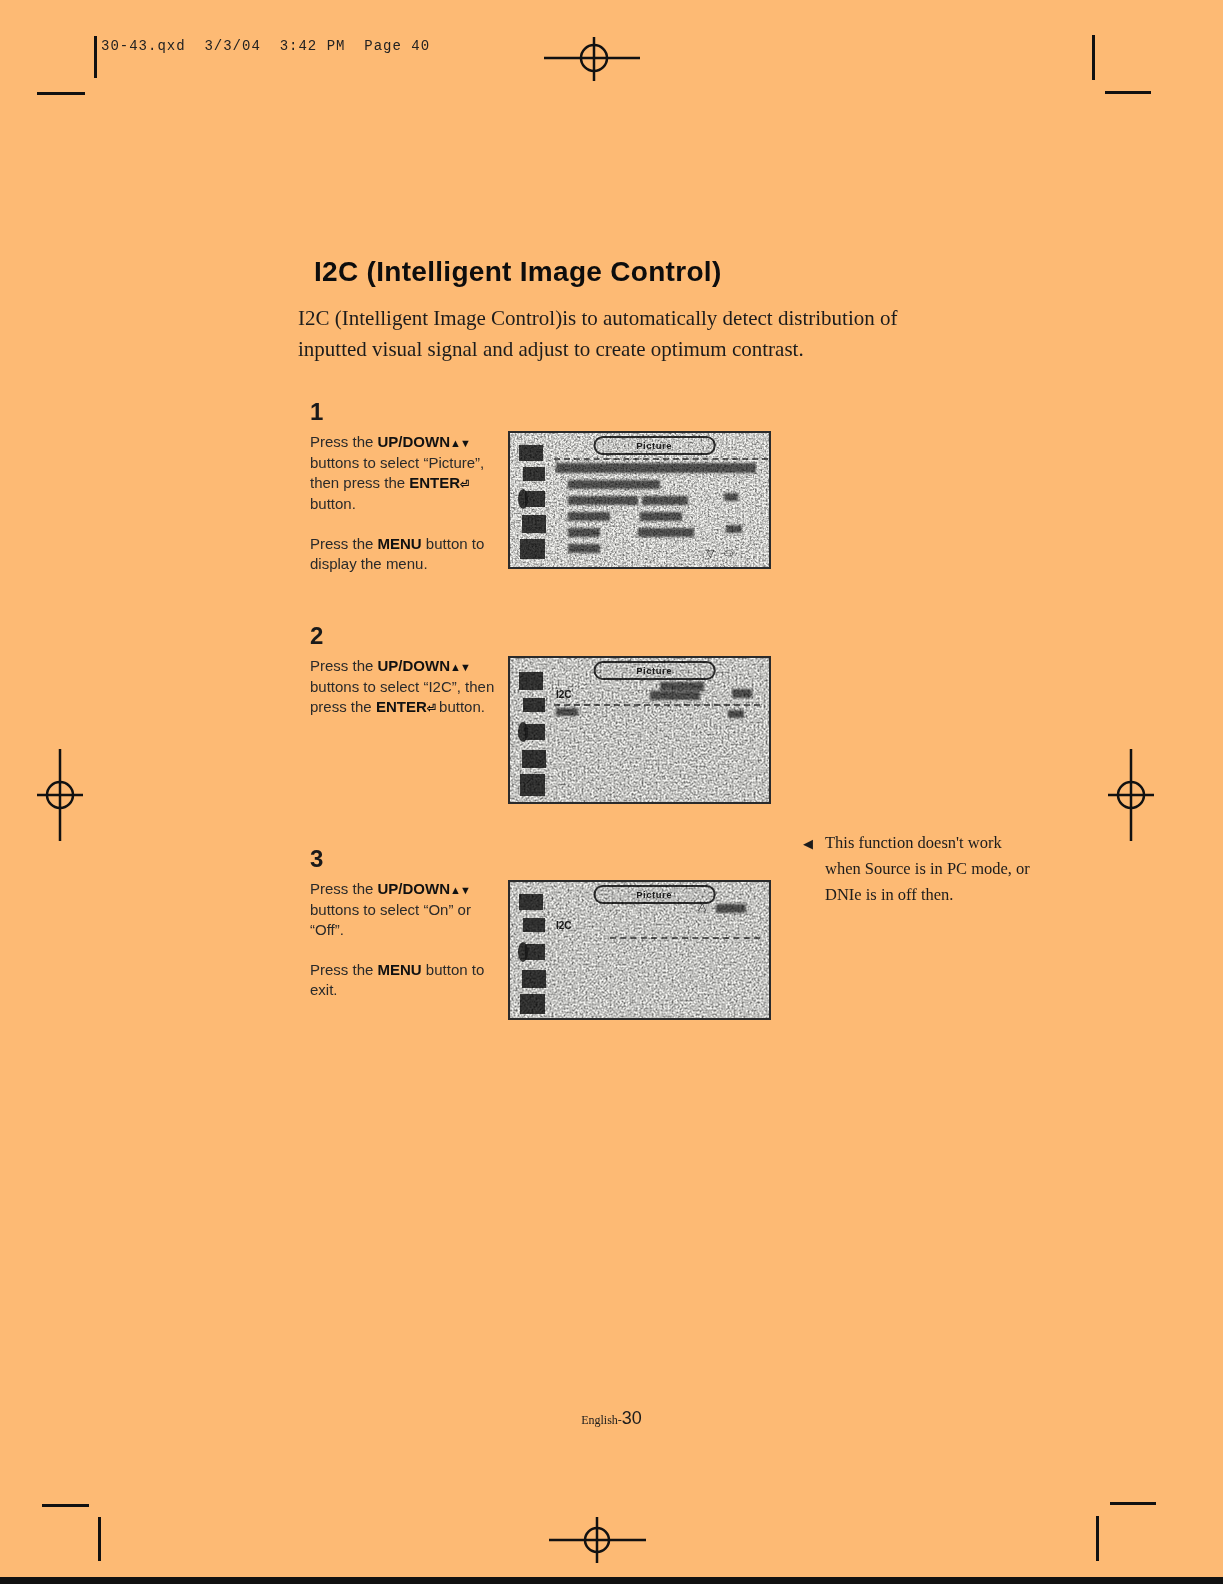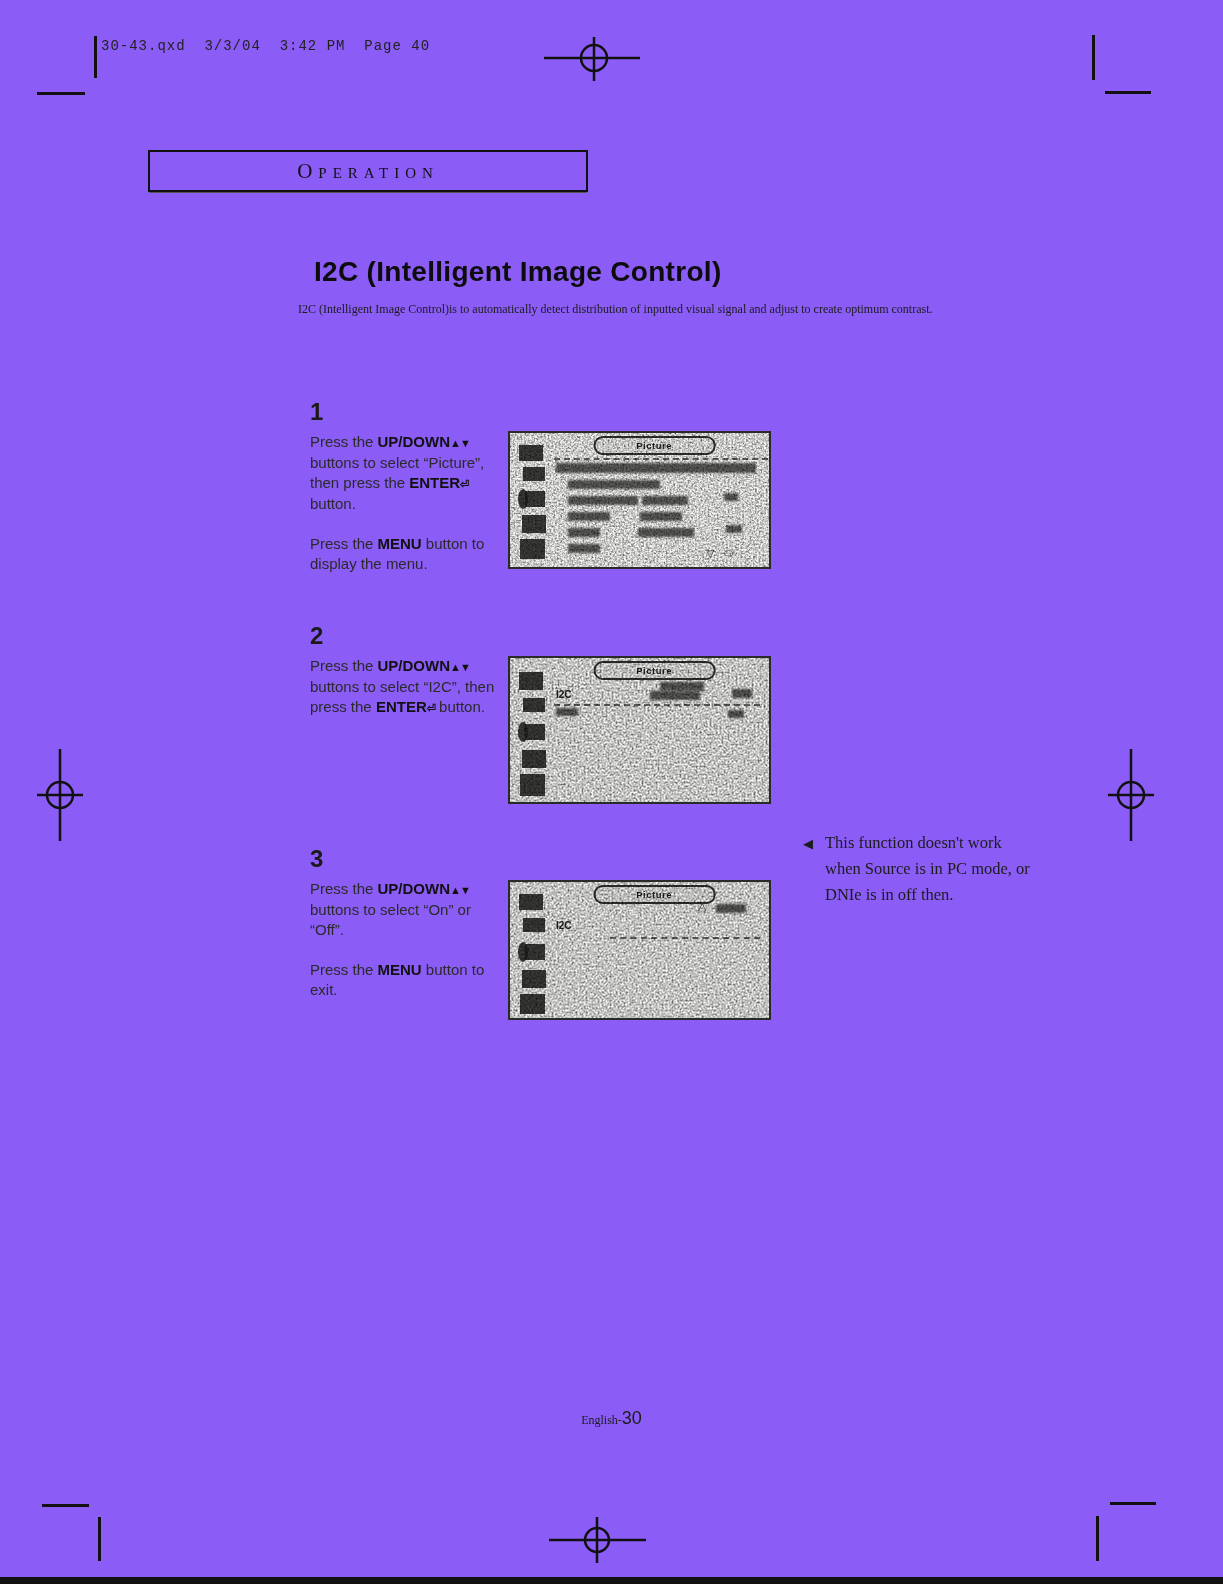--- a/index.html
+++ b/index.html
@@ -1,33 +1,33 @@
 <!DOCTYPE html>
 <html><head>
 <meta charset="utf-8">
 <style>
   html,body{margin:0;padding:0;background:#e8e8e8;}
-  .page{position:relative;width:1223px;height:1584px;background:#8b5cf6;overflow:hidden;
+  .page{position:relative;width:1223px;height:1584px;background:#fdba74;overflow:hidden;
         font-family:"Liberation Serif",serif;color:#1a1a1a;}
 
   
   .slug{position:absolute;left:101px;top:38px;font-family:"Liberation Mono","DejaVu Sans Mono",monospace;
         font-size:14px;letter-spacing:1px;color:#222;white-space:pre;}
   .mark{position:absolute;background:#111;}
   .regmark{position:absolute;}
 
   
   .opbox{position:absolute;left:148px;top:150px;width:436px;height:38px;border:2px solid #111;
          display:flex;align-items:center;justify-content:center;box-shadow:0 2px 0 -1px #555;}
   .opbox span{font-variant:small-caps;font-size:21px;letter-spacing:6px;color:#111;}
 
   
   .title{position:absolute;left:298px;top:237px;font-family:"Liberation Sans",sans-serif;
          font-weight:bold;font-size:28px;letter-spacing:.3px;color:#0d0d0d;margin-left:16px;}
-  .intro{position:absolute;left:298px;top:282px;width:648px;font-size:12px;line-height:31px;color:#1c1c1c;}
+  .intro{position:absolute;left:298px;top:282px;width:648px;font-size:21px;line-height:31px;color:#1c1c1c;}
 
   
   .step{position:absolute;width:198px;font-family:"Liberation Sans",sans-serif;color:#2a2a2a;}
   .step .num{font-weight:bold;font-size:24px;color:#1a1a1a;margin:0 0 6px 0;}
   .step p.stp{margin:0 0 20px 0;font-size:15px;line-height:20px;}
   .bd{font-weight:bold;color:#111;}
   .ic{font-size:11px;letter-spacing:-1px;}
   .step1{left:310px;top:398px;}
   .step2{left:310px;top:622px;}
   .step3{left:310px;top:845px;}
@@ -89,23 +89,20 @@
     <line x1="30" y1="4" x2="30" y2="96" stroke="#111" stroke-width="2.5"></line>
     <line x1="7" y1="50" x2="53" y2="50" stroke="#111" stroke-width="2.5"></line>
     <circle cx="30" cy="50" r="13" fill="none" stroke="#111" stroke-width="2.5"></circle>
   </svg>
   <svg class="regmark" style="left:545px;top:1512px;" width="105" height="56">
     <line x1="4" y1="28" x2="101" y2="28" stroke="#111" stroke-width="2.5"></line>
     <line x1="52" y1="5" x2="52" y2="51" stroke="#111" stroke-width="2.5"></line>
     <circle cx="52" cy="28" r="12" fill="none" stroke="#111" stroke-width="2.5"></circle>
   </svg>
 
-  <div class="opbox">
-    <span>Operation</span>
-  </div>
 
   <h1 class="title">I2C (Intelligent Image Control)</h1>
   <p class="intro">I2C (Intelligent Image Control)is to automatically detect distribution of inputted visual signal and adjust to create optimum contrast.</p>
 
   <div class="step step1">
     <div class="num">1</div>
     <div class="paras">
         <p class="stp"><span>Press the </span><span class="bd">UP/DOWN</span><span class="bd ic">▲▼</span><span> buttons to select “Picture”, then press the </span><span class="bd">ENTER</span><span class="bd ic">⏎</span><span> button.</span></p>
         <p class="stp"><span>Press the </span><span class="bd">MENU</span><span> button to display the menu.</span></p>
       </div>

